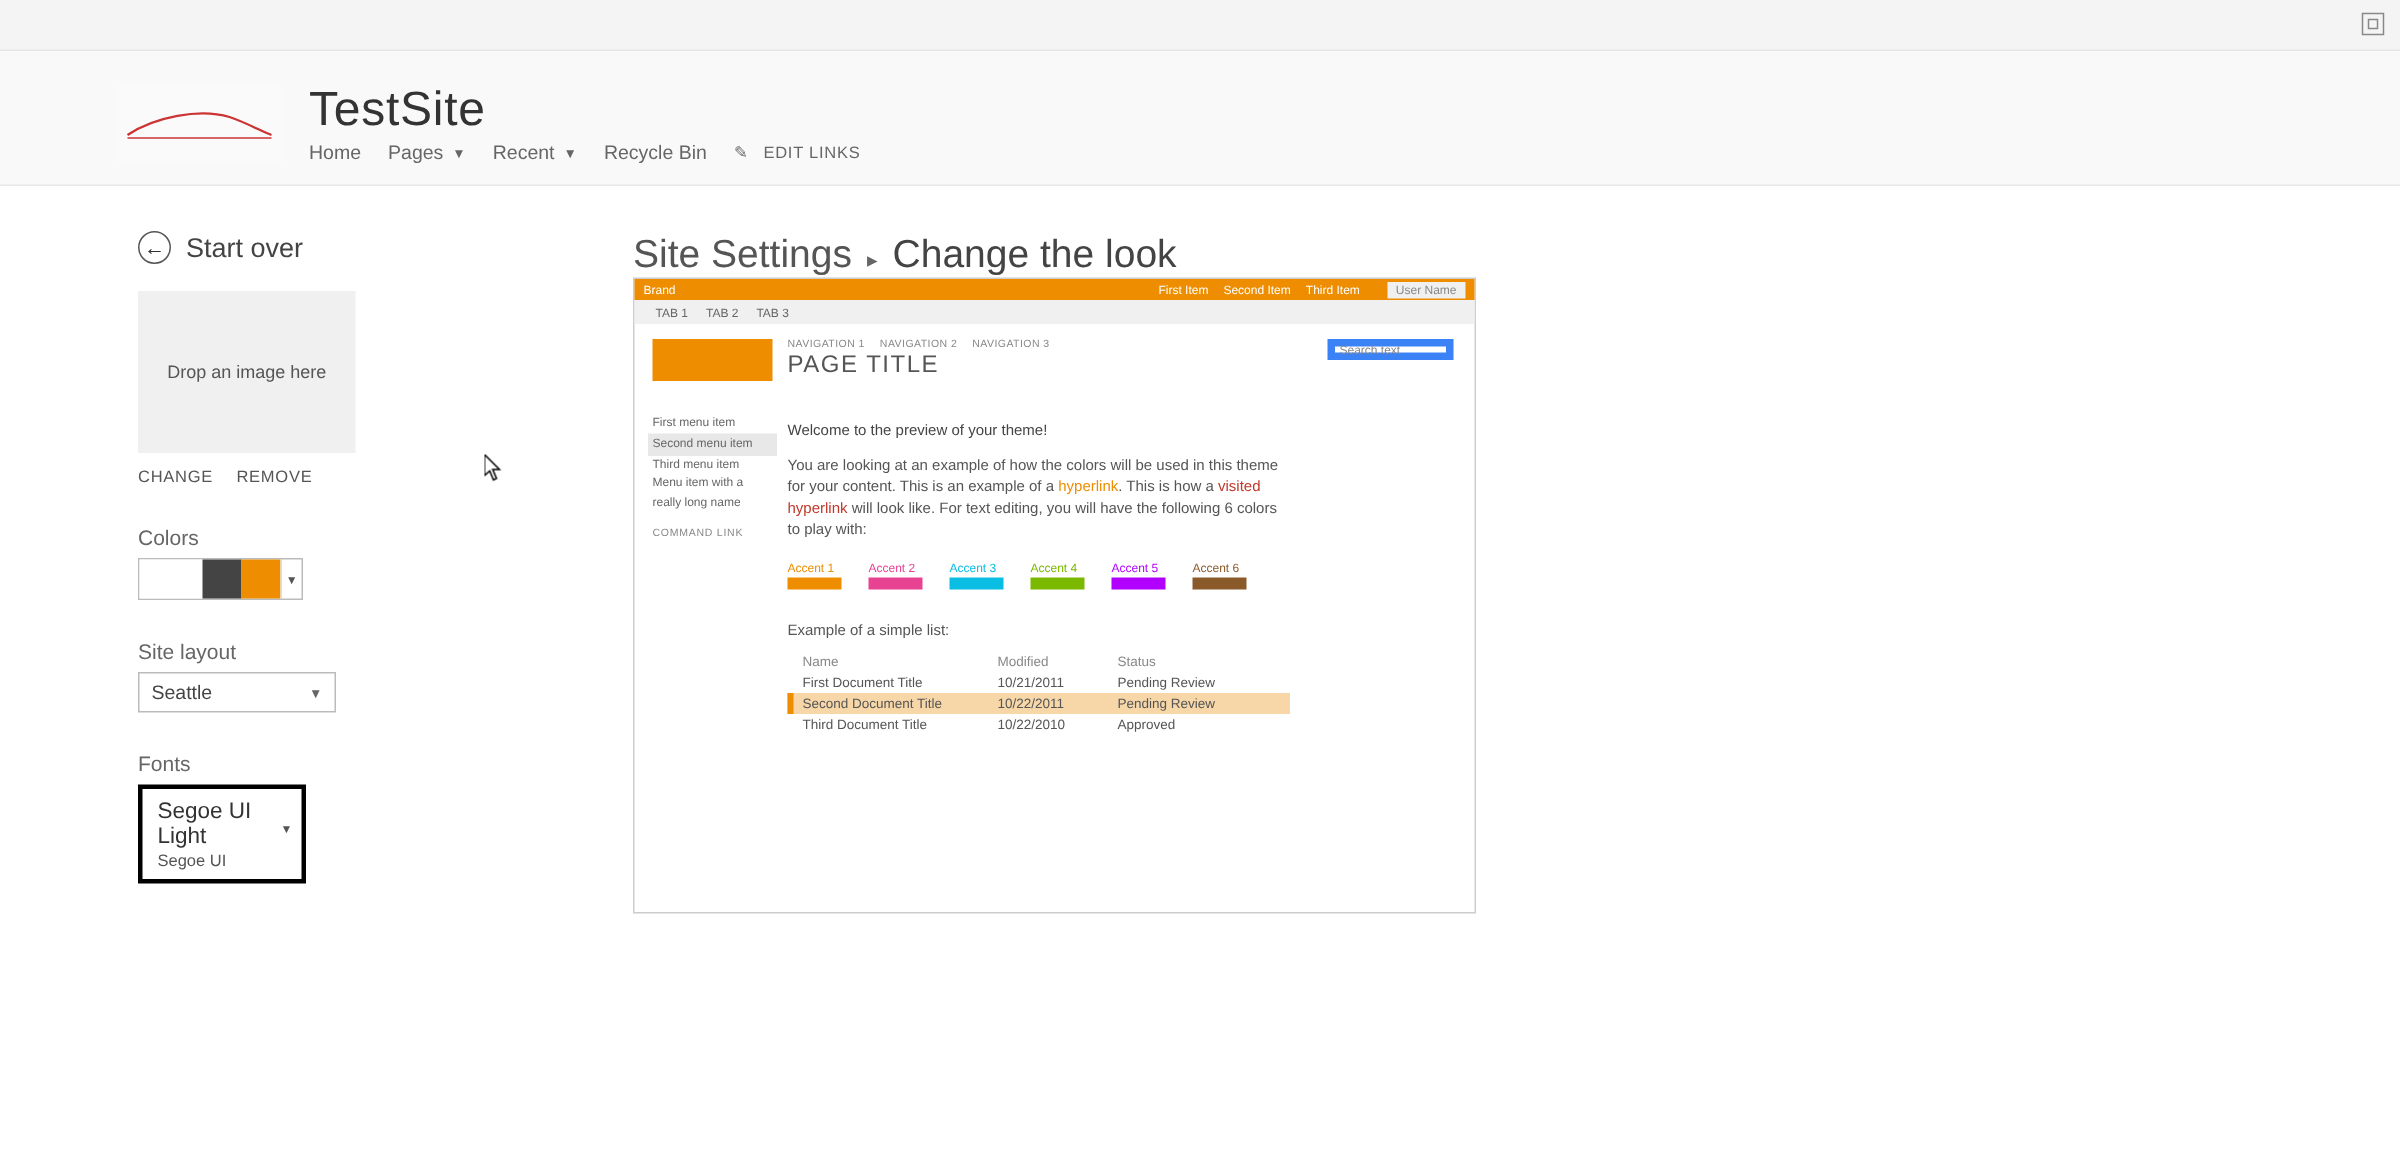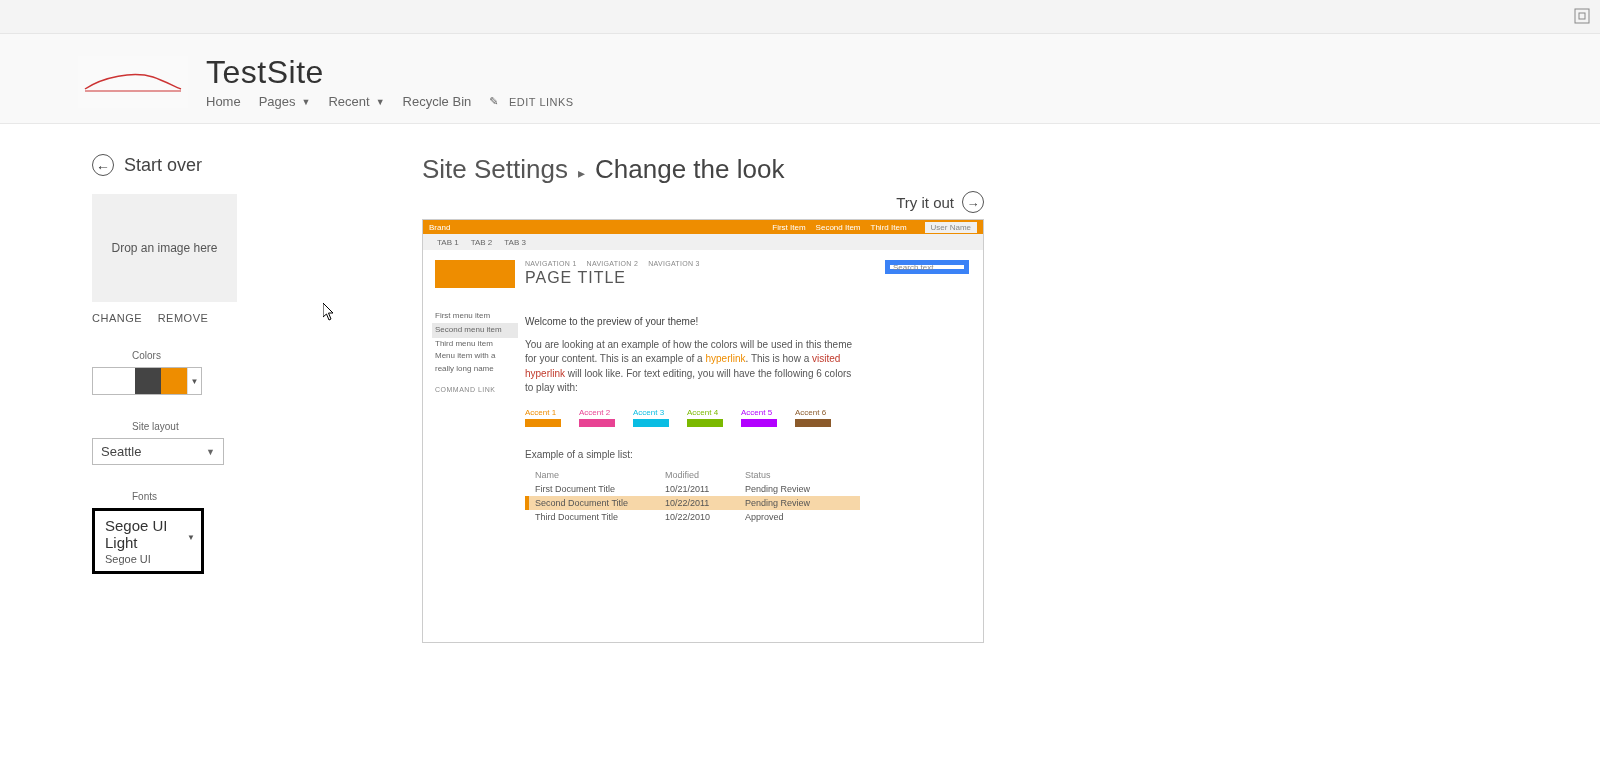--- a/index.html
+++ b/index.html
@@ -3,21 +3,21 @@
 <meta charset="utf-8">
 <style>
   * { box-sizing: border-box; }
   html, body { margin:0; padding:0; font-family: "Segoe UI", Arial, sans-serif; font-size:13px; color:#444; background:#fff; width:1600px; height:770px; overflow:hidden; }
 
   
   .ribbon { height:34px; background:#f4f4f4; border-bottom:1px solid #e6e6e6; position:relative; }
   .ribbon .focus-icon { position:absolute; right:10px; top:8px; width:16px; height:16px; color:#666; cursor:pointer; }
 
   
-  .site-header { background:#f9f9f9; padding:22px 0 14px 78px; display:flex; align-items:flex-start; border-bottom:1px solid #e8e8e8;}
+  .site-header { background:#f9f9f9; padding:22px 0 14px 78px; display:flex; align-items:flex-end; border-bottom:1px solid #e8e8e8;}
   .site-logo { width:110px; height:52px; margin-right:18px; background:#fafafa; position:relative; display:flex; align-items:center; justify-content:center;}
   .site-logo svg { width:100px; height:30px; }
   .site-meta { display:flex; flex-direction:column; }
   .site-title { font-size:32px; font-weight:300; color:#333; line-height:1.0; margin-bottom:6px; letter-spacing:0.5px;}
   .global-nav { display:flex; align-items:center; gap:18px; color:#666; font-size:13px;}
   .global-nav .nav-item { cursor:pointer; display:flex; align-items:center; gap:6px;}
   .caret { font-size:9px; color:#666; }
   .edit-links .pencil { font-size:11px; margin-right:4px;}
   .edit-links { font-size:11px; letter-spacing:0.5px;}
 
@@ -26,21 +26,21 @@
   .sidebar { width:300px; flex:0 0 300px; }
   .main    { flex:1; padding-left:30px; }
 
   
   .start-over { display:flex; align-items:center; gap:10px; margin-bottom:18px; cursor:pointer; color:#333;}
   .start-over .circ { width:22px; height:22px; border:1.5px solid #555; border-radius:50%; display:flex; align-items:center; justify-content:center; font-size:14px; }
   .start-over .lbl { font-size:18px; font-weight:400; color:#444;}
   .drop-box { width:145px; height:108px; background:#f0f0f0; display:flex; align-items:center; justify-content:center; color:#555; font-size:12px; text-align:center; padding:8px; margin-bottom:10px;}
   .drop-actions { font-size:11px; color:#555; letter-spacing:0.5px; }
   .drop-actions span { margin-right:12px; cursor:pointer;}
-  .section-label { font-size:10px; color:#666; margin-top:26px; margin-bottom:6px;margin-left:40px; }
+  .section-label { font-size:14px; color:#666; margin-top:26px; margin-bottom:6px; }
   .color-picker { width:110px; height:28px; border:1px solid #bbb; display:flex; align-items:center; position:relative;}
   .color-picker .sw { height:100%; }
   .color-picker .sw1 { flex:1; background:#fff; }
   .color-picker .sw2 { width:26px; background:#444; }
   .color-picker .sw3 { width:26px; background:#ee8d00; }
   .picker-caret { width:14px; text-align:center; font-size:8px; color:#555; border-left:1px solid #ddd; height:100%; display:flex; align-items:center; justify-content:center; cursor:pointer;}
   .select-box { width:132px; border:1px solid #bbb; padding:5px 8px; font-size:13px; color:#444; display:flex; justify-content:space-between; align-items:center; cursor:pointer;}
   .font-box { width:112px; border:3px solid #000000; padding:6px 10px 6px 10px; cursor:pointer; position:relative;}
   .font-box .primary { font-size:15px; font-weight:300; color:#333; }
   .font-box .secondary { font-size:11px; color:#555; margin-top:2px;}
@@ -176,24 +176,20 @@
       <span class="car">▼</span>
     </div>
   </div>
 
   <div class="main">
     <div class="breadcrumb-row">
       <span class="crumb1">Site Settings</span>
       <span class="sep">▸</span>
       <span class="crumb2">Change the look</span>
     </div>
-    <div class="tryout-row">
-      <span class="lbl">Try it out</span>
-      <span class="circ">→</span>
-    </div>
 
     <div class="preview">
       <div class="pv-topbar">
         <span class="left">Brand</span>
         <span class="right">
           <span>First Item</span>
           <span>Second Item</span>
           <span>Third Item</span>
           <span class="usr">User Name</span>
         </span>

